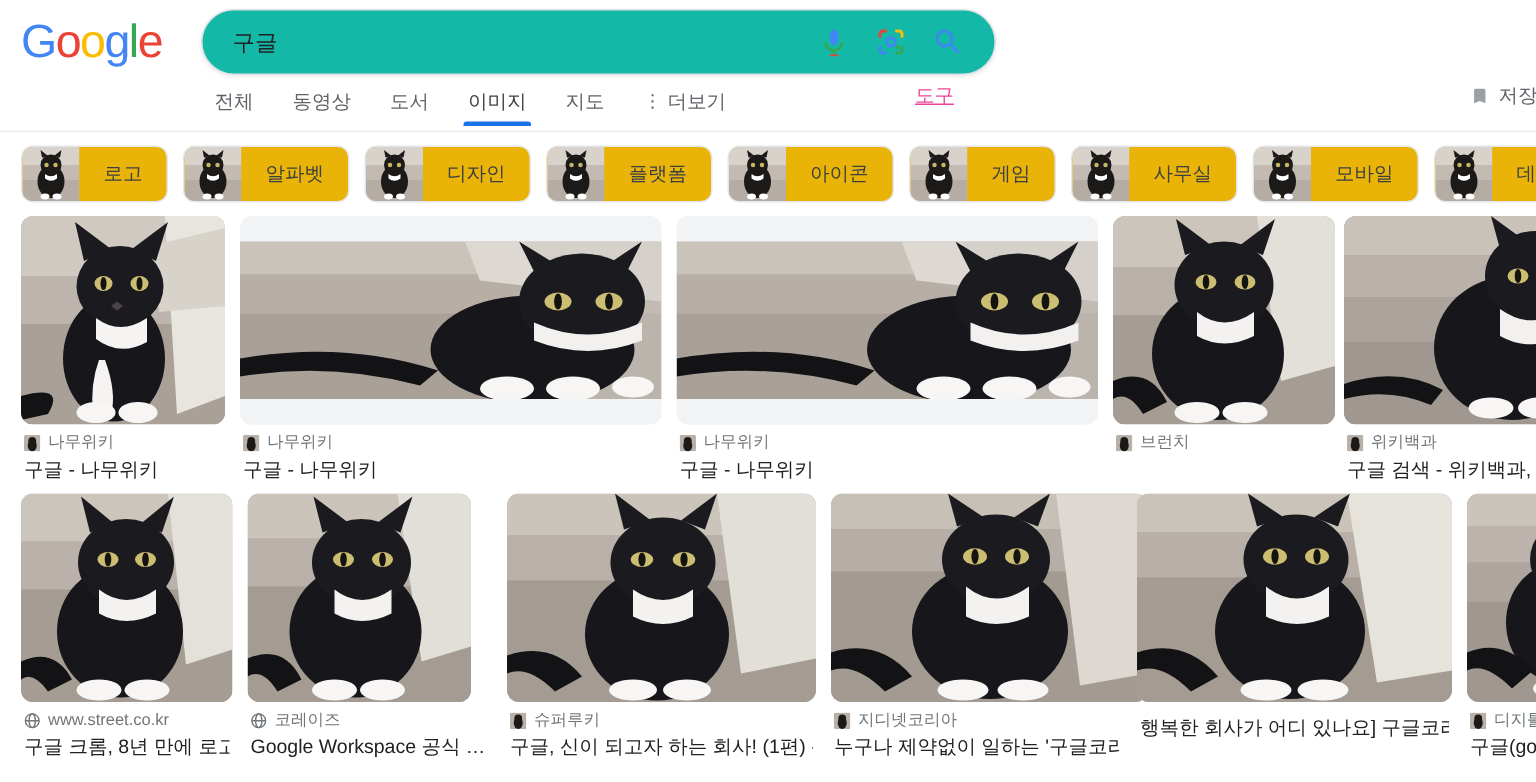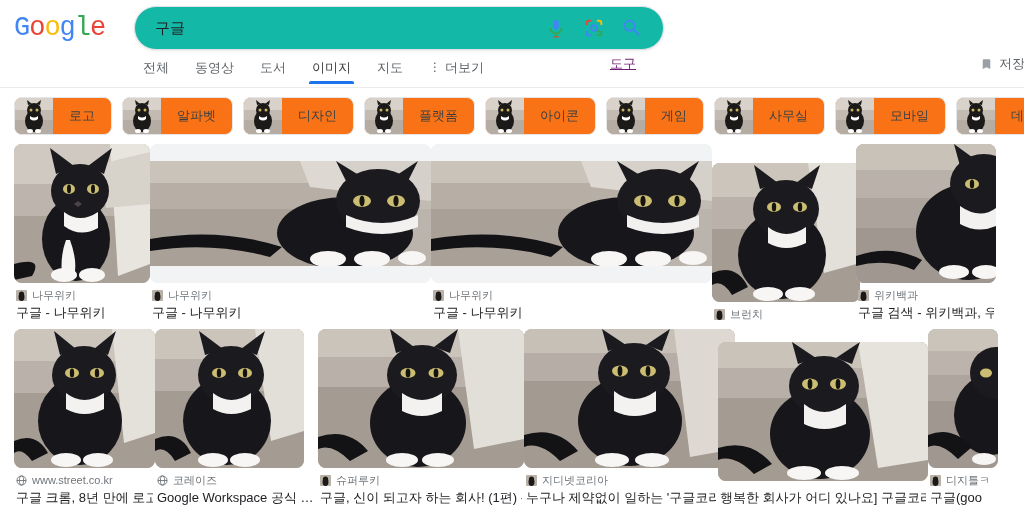--- a/index.html
+++ b/index.html
@@ -19,24 +19,24 @@
     height: 56px;
     display: flex;
     align-items: center;
     padding-left: 14px;
     box-sizing: border-box;
   }
 
   .logo {
     width: 92px;
     height: 30px;
-    font-size: 27px;
+    font-size: 31px;
     line-height: 30px;
     letter-spacing: -1px;
-    font-family: Liberation Mono, monospace;
+    font-family: Liberation Sans, sans-serif;
     user-select: none;
     white-space: nowrap;
   }
   .logo .b { color: #4285F4; }
   .logo .r { color: #EA4335; }
   .logo .y { color: #FBBC05; }
   .logo .g { color: #34A853; }
 
   .searchbar {
     margin-left: 28px;
@@ -103,21 +103,21 @@
     letter-spacing: 0;
     font-size: 12px;
     color: #5f6368;
     vertical-align: 1px;
   }
   .tools-btn {
     position: absolute;
     left: 610px;
     top: 0;
     font-size: 13px;
-    color: #701a75;
+    color: #ec4899;
     cursor: pointer;
     line-height: 15px;
     text-decoration: underline;
   }
   .saved-btn {
     position: absolute;
     right: -14px;
     top: -1px;
     display: flex;
     align-items: center;
@@ -138,21 +138,21 @@
     padding-left: 14px;
     overflow: hidden;
     white-space: nowrap;
   }
   .chip {
     height: 38px;
     display: flex;
     align-items: center;
     border: 1px solid #e4e6e9;
     border-radius: 8px;
-    background: #f97316;
+    background: #eab308;
     overflow: hidden;
     cursor: pointer;
     flex: 0 0 auto;
     box-sizing: border-box;
   }
   .chip-thumb {
     width: 38px;
     height: 38px;
     flex: 0 0 38px;
     overflow: hidden;
@@ -168,21 +168,22 @@
 
   
   .grid {
     padding: 0 0 0 14px;
     display: flex;
     flex-direction: column;
     gap: 8px;
   }
   .grid-row {
     display: flex;
-    align-items: flex-end;
+    gap: 10px;
+    align-items: flex-start;
   }
   .result { flex: 0 0 auto; cursor: pointer; }
   .thumb {
     border-radius: 8px;
     overflow: hidden;
     background: #f1f3f4;
     position: relative;
   }
   .thumb svg { display: block; }
   .pad { background: #f1f3f4; width: 100%; }

